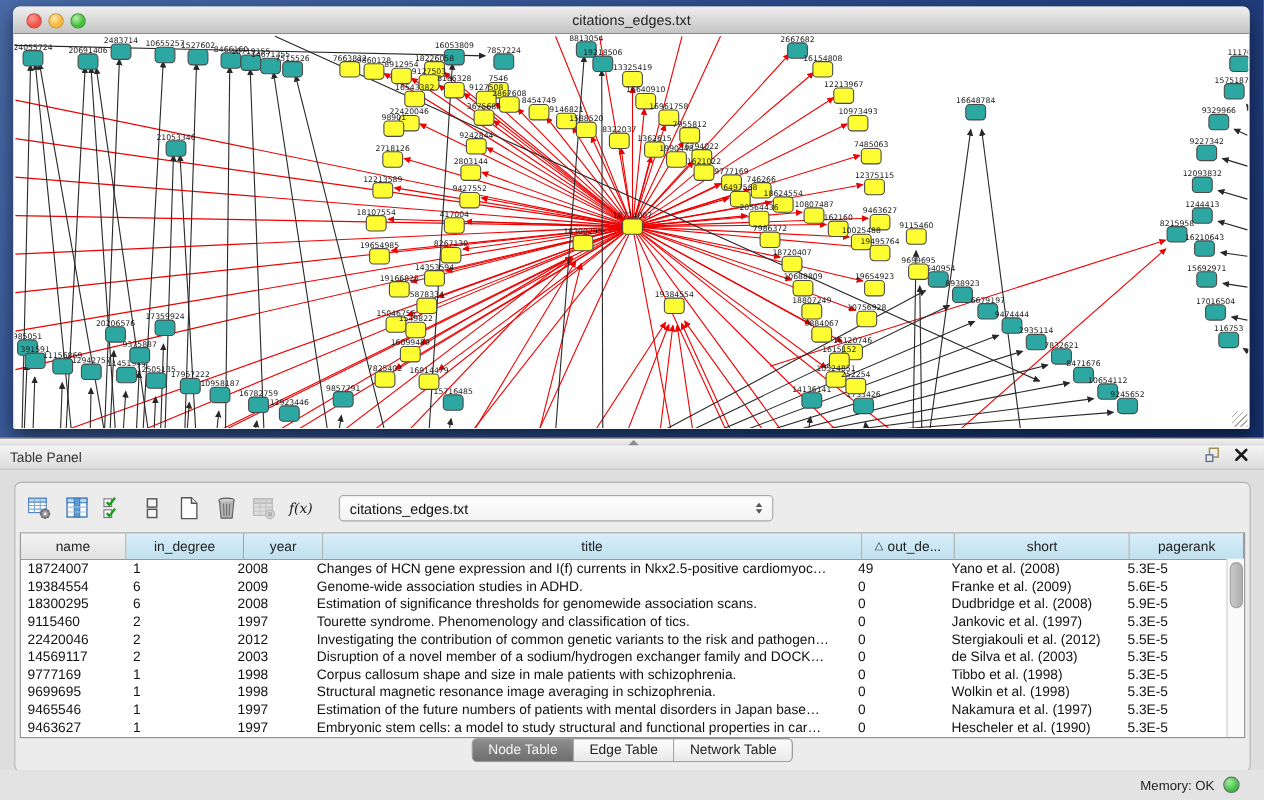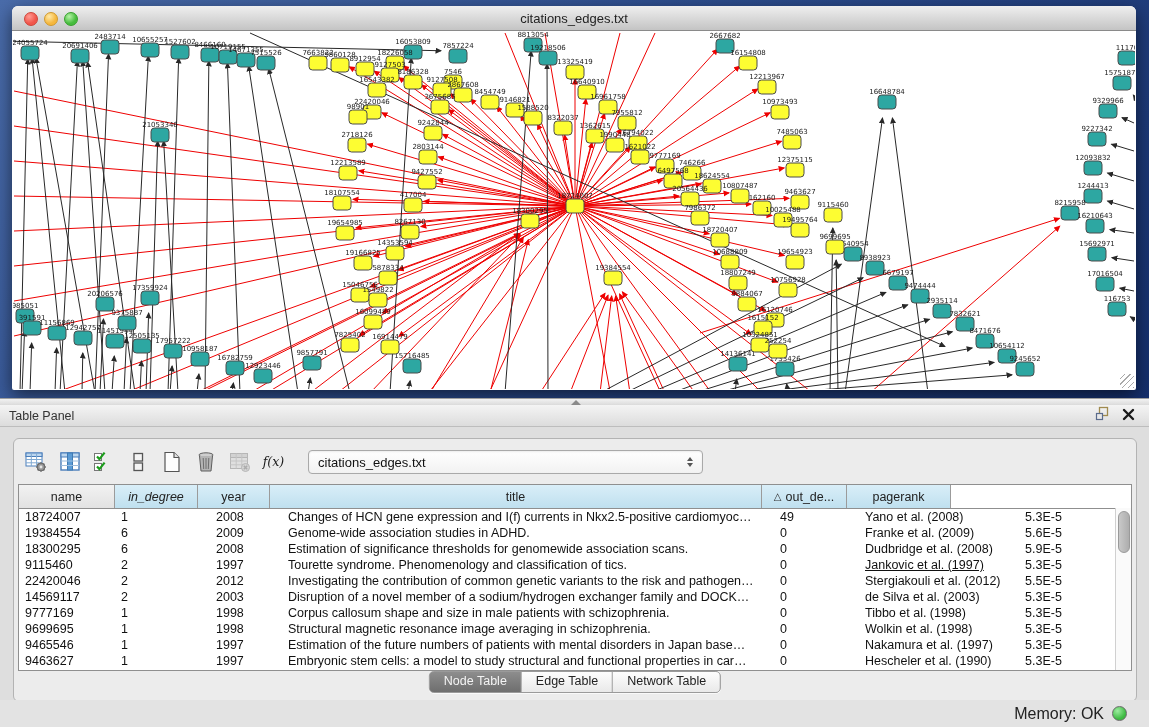--- a/index.html
+++ b/index.html
@@ -57,21 +57,21 @@
   .vscroll{position:absolute;right:0;top:23px;bottom:0;width:15px;background:#fafafa;border-left:1px solid #d0d0d0;}
   .vthumb{position:absolute;left:2px;top:3px;width:10px;height:40px;border-radius:6px;background:linear-gradient(90deg,#c9c9c9,#adadad);border:1px solid #9a9a9a;}
   
   .tabs{position:absolute;left:50%;transform:translateX(-50%);bottom:8px;display:flex;height:20px;
     border:1px solid #9a9a9a;border-radius:5px;overflow:hidden;background:#a3a3a3;box-shadow:0 1px 0 rgba(255,255,255,.7);}
   .seg{padding:2px 14px 0 14px;font-size:12.5px;color:#222;border-right:1px solid #a8a8a8;background:linear-gradient(#fdfdfd,#e9e9e9);}
   .seg:last-child{border-right:none;}
   .seg.active{background:linear-gradient(#8d8d8d,#6e6e6e);color:#f4f4f4;}
   
   .statusbar{position:absolute;left:0;top:700px;width:1149px;height:27px;background:#e3e3e3;display:flex;align-items:center;justify-content:flex-end;}
-  .statusbar .mlabel{font-size:16px;color:#222;margin-right:8px;}
+  .statusbar .mlabel{font-size:12px;color:#222;margin-right:8px;}
   .statusdot{width:13px;height:13px;border-radius:50%;margin-right:22px;
     background:radial-gradient(circle at 35% 30%,#9dedA0,#3dbb42 65%);border:1px solid #6a6a6a;}
 </style>
 </head>
 <body>
 
 <div class="desktop">
   <div class="net-window">
     <div class="titlebar">
       <span class="tl red"></span>
@@ -845,32 +845,35 @@
             <i class="up"></i>
             <i class="dn"></i>
           </span>
       </div>
     </div>
     <div class="tbl">
       <div class="thead">
           <div class="th th-gray" style="width: 96px;">
             <span>name</span>
           </div>
-          <div class="th th-blue" style="width: 83px; font-style: italic;">
+          <div class="th th-blue" style="width: 108px;">
             <span>in_degree</span>
           </div>
           <div class="th th-blue" style="width: 72px; text-align: right;">
             <span>year</span>
           </div>
           <div class="th th-blue" style="width: 492px;">
             <span>title</span>
           </div>
           <div class="th th-blue" style="width: 85px;">
             <span class="sort">△</span>
             <span>out_de...</span>
+          </div>
+          <div class="th th-blue" style="width: 160px;">
+            <span>short</span>
           </div>
           <div class="th th-blue" style="width: 104px;">
             <span>pagerank</span>
           </div>
         </div>
       <div class="tbody">
           <div class="tr">
             <div class="td" style="width: 96px;">18724007</div>
             <div class="td" style="width: 95px;">1</div>
             <div class="td" style="width: 72px;">2008</div>
@@ -896,21 +899,21 @@
             <div class="td" style="width: 85px;">0</div>
             <div class="td" style="width: 160px;">Dudbridge et al. (2008)</div>
             <div class="td" style="width: 104px;">5.9E-5</div>
           </div>
           <div class="tr">
             <div class="td" style="width: 96px;">9115460</div>
             <div class="td" style="width: 95px;">2</div>
             <div class="td" style="width: 72px;">1997</div>
             <div class="td" style="width: 492px;">Tourette syndrome. Phenomenology and classification of tics.</div>
             <div class="td" style="width: 85px;">0</div>
-            <div class="td" style="width: 160px; text-decoration: underline;">Jankovic et al. (1997)</div>
+            <div class="td" style="width: 160px;">Jankovic et al. (1997)</div>
             <div class="td" style="width: 104px;">5.3E-5</div>
           </div>
           <div class="tr">
             <div class="td" style="width: 96px;">22420046</div>
             <div class="td" style="width: 95px;">2</div>
             <div class="td" style="width: 72px;">2012</div>
             <div class="td" style="width: 492px;">Investigating the contribution of common genetic variants to the risk and pathogen…</div>
             <div class="td" style="width: 85px;">0</div>
             <div class="td" style="width: 160px;">Stergiakouli et al. (2012)</div>
             <div class="td" style="width: 104px;">5.5E-5</div>

